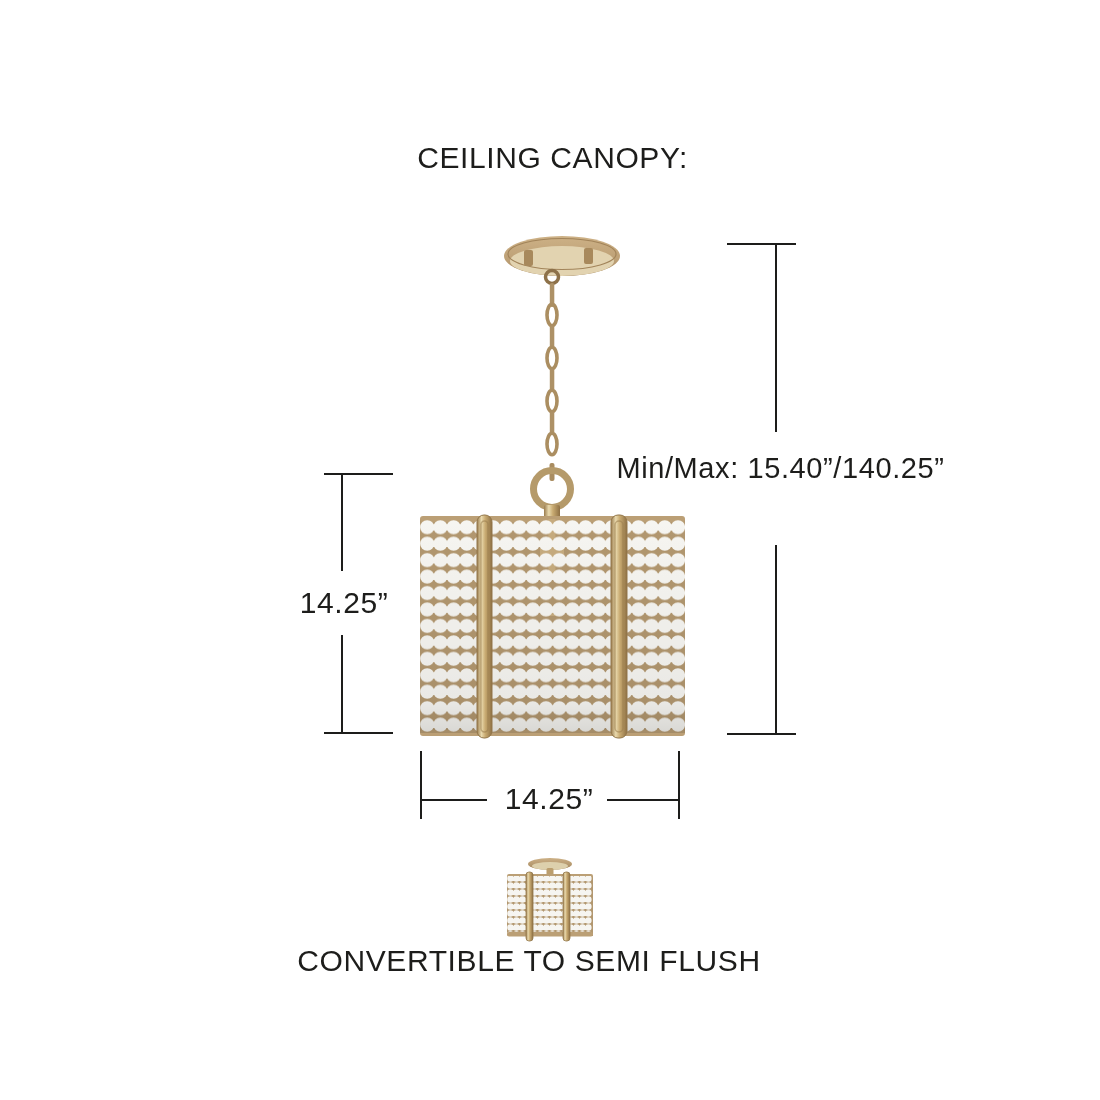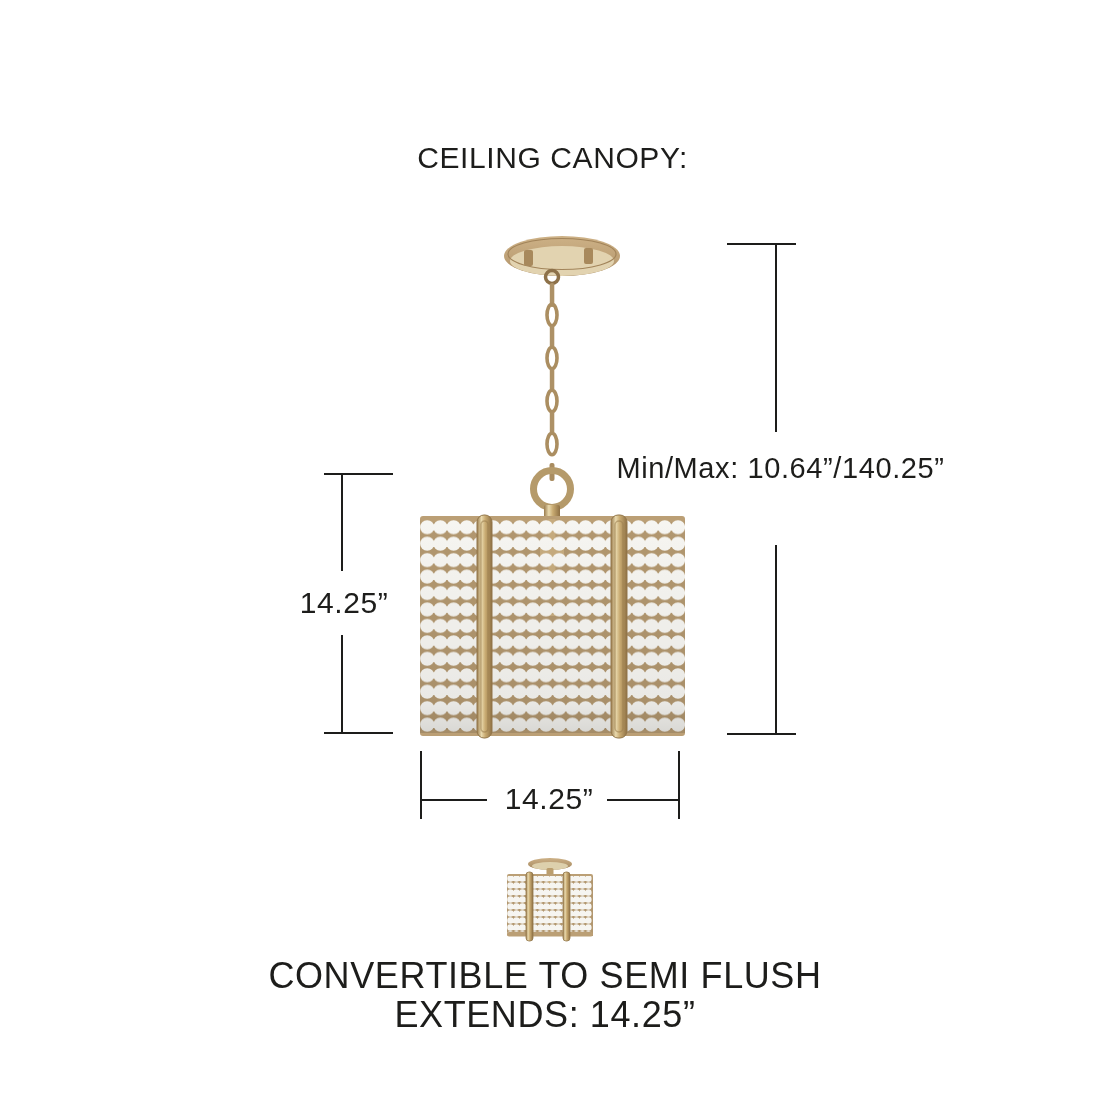--- a/index.html
+++ b/index.html
@@ -6,21 +6,21 @@
   .canvas{
     position:relative;width:1100px;height:1100px;background:#ffffff;
     font-family:"Liberation Sans", sans-serif;color:#1d1d1b;overflow:hidden;
   }
   .lbl{position:absolute;text-align:center;font-weight:300;letter-spacing:.6px;color:#1d1d1b;}
   .lbl .ln{white-space:nowrap;}
   .title{left:330px;top:140px;width:445px;font-size:30px;line-height:36px;}
   .hanging{left:593px;top:452px;width:375px;font-size:29px;line-height:33px;}
   .hdim{left:264px;top:586px;width:160px;font-size:30px;}
   .wdim{left:469px;top:782px;width:160px;font-size:30px;}
-  .convert{left:245px;top:941px;width:600px;font-size:36px;line-height:39px;margin-top:15px;}
+  .convert{left:229px;top:941px;width:600px;font-size:30px;line-height:39px;}
   .dim{position:absolute;background:#1d1d1b;}
   svg{position:absolute;display:block;}
 </style>
 </head>
 <body>
 
 <div class="canvas">
 
   <div class="lbl title">
     <div class="ln">CEILING CANOPY:</div>
@@ -96,21 +96,21 @@
   <div class="dim" style="left:341px;top:474px;width:2px;height:97px;"></div>
   <div class="dim" style="left:341px;top:635px;width:2px;height:98px;"></div>
   <div class="dim" style="left:324px;top:732px;width:69px;height:2px;"></div>
   <div class="lbl hdim">14.25”</div>
 
   <div class="dim" style="left:727px;top:243px;width:69px;height:2px;"></div>
   <div class="dim" style="left:775px;top:244px;width:2px;height:188px;"></div>
   <div class="dim" style="left:775px;top:545px;width:2px;height:189px;"></div>
   <div class="dim" style="left:727px;top:733px;width:69px;height:2px;"></div>
   <div class="lbl hanging">
-    <div class="ln">Min/Max: 10.64”/140.25”</div>
+    <div class="ln">Min/Max: 15.40”/140.25”</div>
   </div>
 
   <div class="dim" style="left:420px;top:751px;width:2px;height:68px;"></div>
   <div class="dim" style="left:421px;top:799px;width:66px;height:2px;"></div>
   <div class="dim" style="left:607px;top:799px;width:72px;height:2px;"></div>
   <div class="dim" style="left:678px;top:751px;width:2px;height:68px;"></div>
   <div class="lbl wdim">14.25”</div>
 
   <svg style="left:495px;top:853px;" width="110" height="92" viewBox="0 0 110 92">
     <defs>
@@ -139,16 +139,15 @@
       <rect x="53" y="23" width="4" height="14" fill="#c6ab7e"></rect>
       <rect x="12" y="23" width="86" height="60" fill="url(#beadrowM)"></rect>
       <rect x="12" y="79" width="86" height="4.5" rx="2" fill="#bb9f75"></rect>
       <rect x="31" y="19" width="7" height="69" rx="3" fill="url(#barGradM)" stroke="#93774a" stroke-width="0.8"></rect>
       <rect x="68" y="19" width="7" height="69" rx="3" fill="url(#barGradM)" stroke="#93774a" stroke-width="0.8"></rect>
     </g>
   </svg>
 
   <div class="lbl convert">
     <div class="ln">CONVERTIBLE TO SEMI FLUSH</div>
-    <div class="ln">EXTENDS: 14.25”</div>
   </div>
 
 </div>
 
 </body></html>

